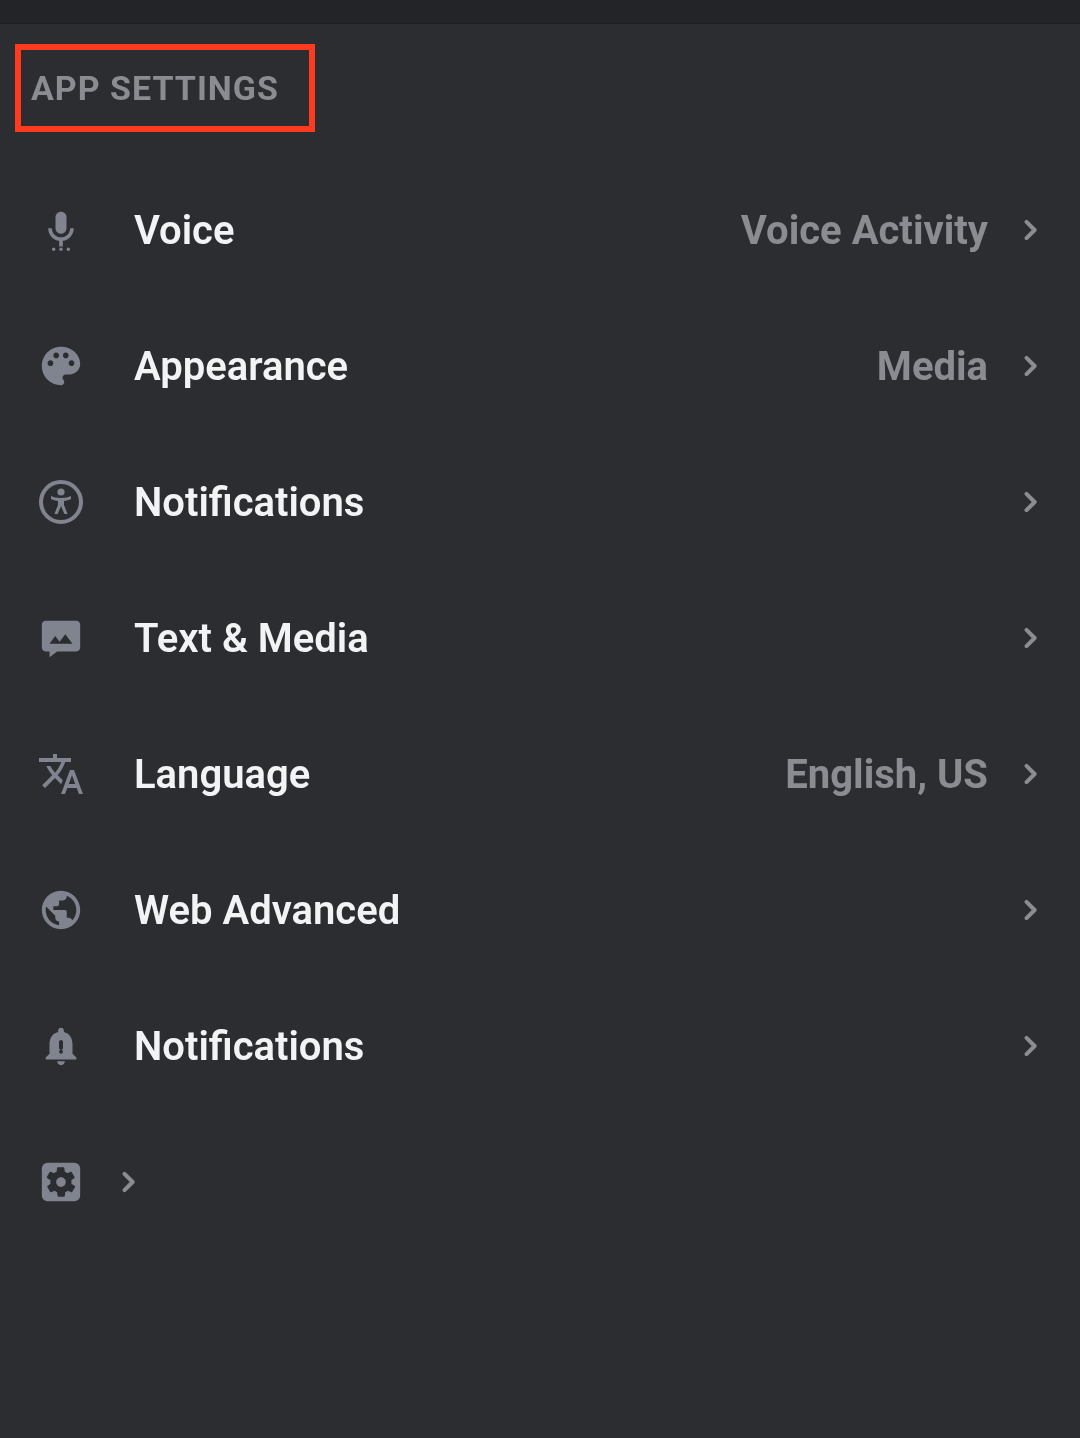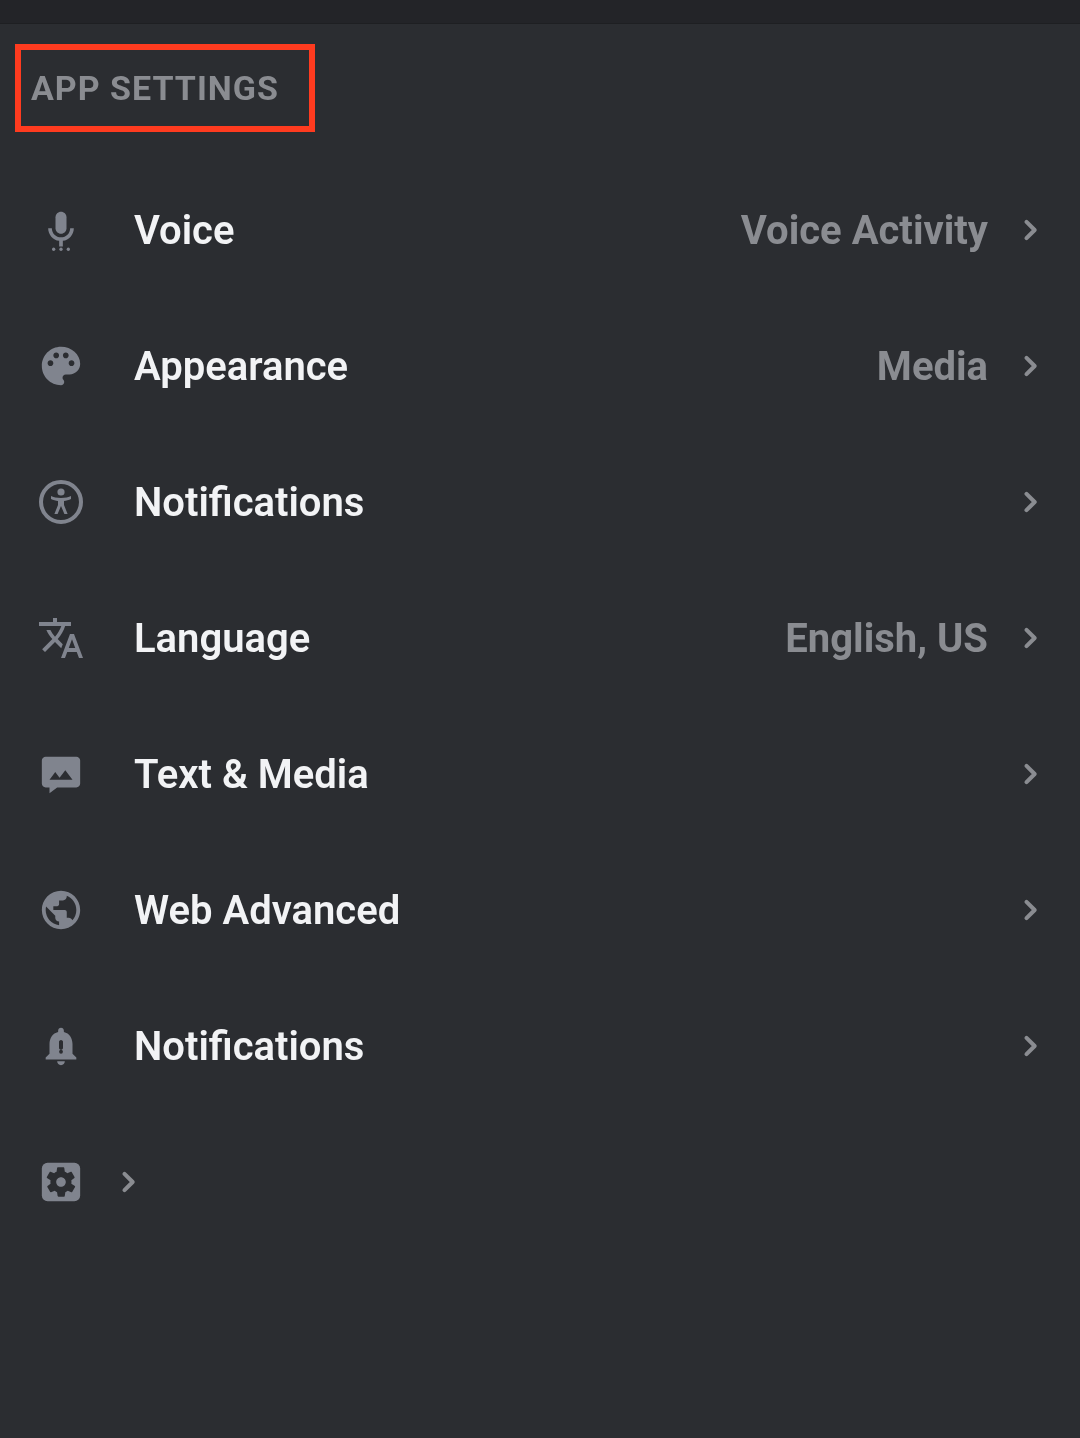--- a/index.html
+++ b/index.html
@@ -138,41 +138,41 @@
     <span class="row-value"></span>
     <span class="row-chevron">
       <svg viewBox="0 0 24 24" width="28" height="28" stroke-width="3.5" stroke-linecap="round" stroke-linejoin="round">
           <polyline points="9 5 16 12 9 19"></polyline>
         </svg>
     </span>
   </div>
 
   <div class="settings-row">
     <span class="row-icon">
+      <svg viewBox="0 0 24 24" width="46" height="46">
+        <path d="M20 3H4c-1.1 0-2 .9-2 2v12c0 1.1.9 2 2 2h2v3l4-3h10c1.1 0 2-.9 2-2V5c0-1.1-.9-2-2-2zM6 15l3-4 2.25 3 3-4L18 15H6z"></path>
+      </svg>
+    </span>
+    <span class="row-label">Text &amp; Media</span>
+    <span class="row-value"></span>
+    <span class="row-chevron">
+      <svg viewBox="0 0 24 24" width="28" height="28" stroke-width="3.5" stroke-linecap="round" stroke-linejoin="round">
+          <polyline points="9 5 16 12 9 19"></polyline>
+        </svg>
+    </span>
+  </div>
+
+  <div class="settings-row">
+    <span class="row-icon">
       <svg viewBox="0 0 24 24" width="48" height="48">
         <path d="M12.87 15.07l-2.54-2.51.03-.03c1.74-1.94 2.98-4.17 3.71-6.53H17V4h-7V2H8v2H1v2h11.17C11.5 7.92 10.44 9.75 9 11.35 8.07 10.32 7.3 9.19 6.69 8h-2c.73 1.63 1.73 3.17 2.98 4.56l-5.09 5.02L4 19l5-5 3.11 3.11.76-2.04zM18.5 10h-2L12 22h2l1.12-3h4.75L21 22h2l-4.5-12zm-2.62 7l1.62-4.33L19.12 17h-3.24z"></path>
       </svg>
     </span>
     <span class="row-label">Language</span>
     <span class="row-value">English, US</span>
-    <span class="row-chevron">
-      <svg viewBox="0 0 24 24" width="28" height="28" stroke-width="3.5" stroke-linecap="round" stroke-linejoin="round">
-          <polyline points="9 5 16 12 9 19"></polyline>
-        </svg>
-    </span>
-  </div>
-
-  <div class="settings-row">
-    <span class="row-icon">
-      <svg viewBox="0 0 24 24" width="46" height="46">
-        <path d="M20 3H4c-1.1 0-2 .9-2 2v12c0 1.1.9 2 2 2h2v3l4-3h10c1.1 0 2-.9 2-2V5c0-1.1-.9-2-2-2zM6 15l3-4 2.25 3 3-4L18 15H6z"></path>
-      </svg>
-    </span>
-    <span class="row-label">Text &amp; Media</span>
-    <span class="row-value"></span>
     <span class="row-chevron">
       <svg viewBox="0 0 24 24" width="28" height="28" stroke-width="3.5" stroke-linecap="round" stroke-linejoin="round">
           <polyline points="9 5 16 12 9 19"></polyline>
         </svg>
     </span>
   </div>
 
   <div class="settings-row">
     <span class="row-icon">
       <svg viewBox="0 0 24 24" width="46" height="46">

